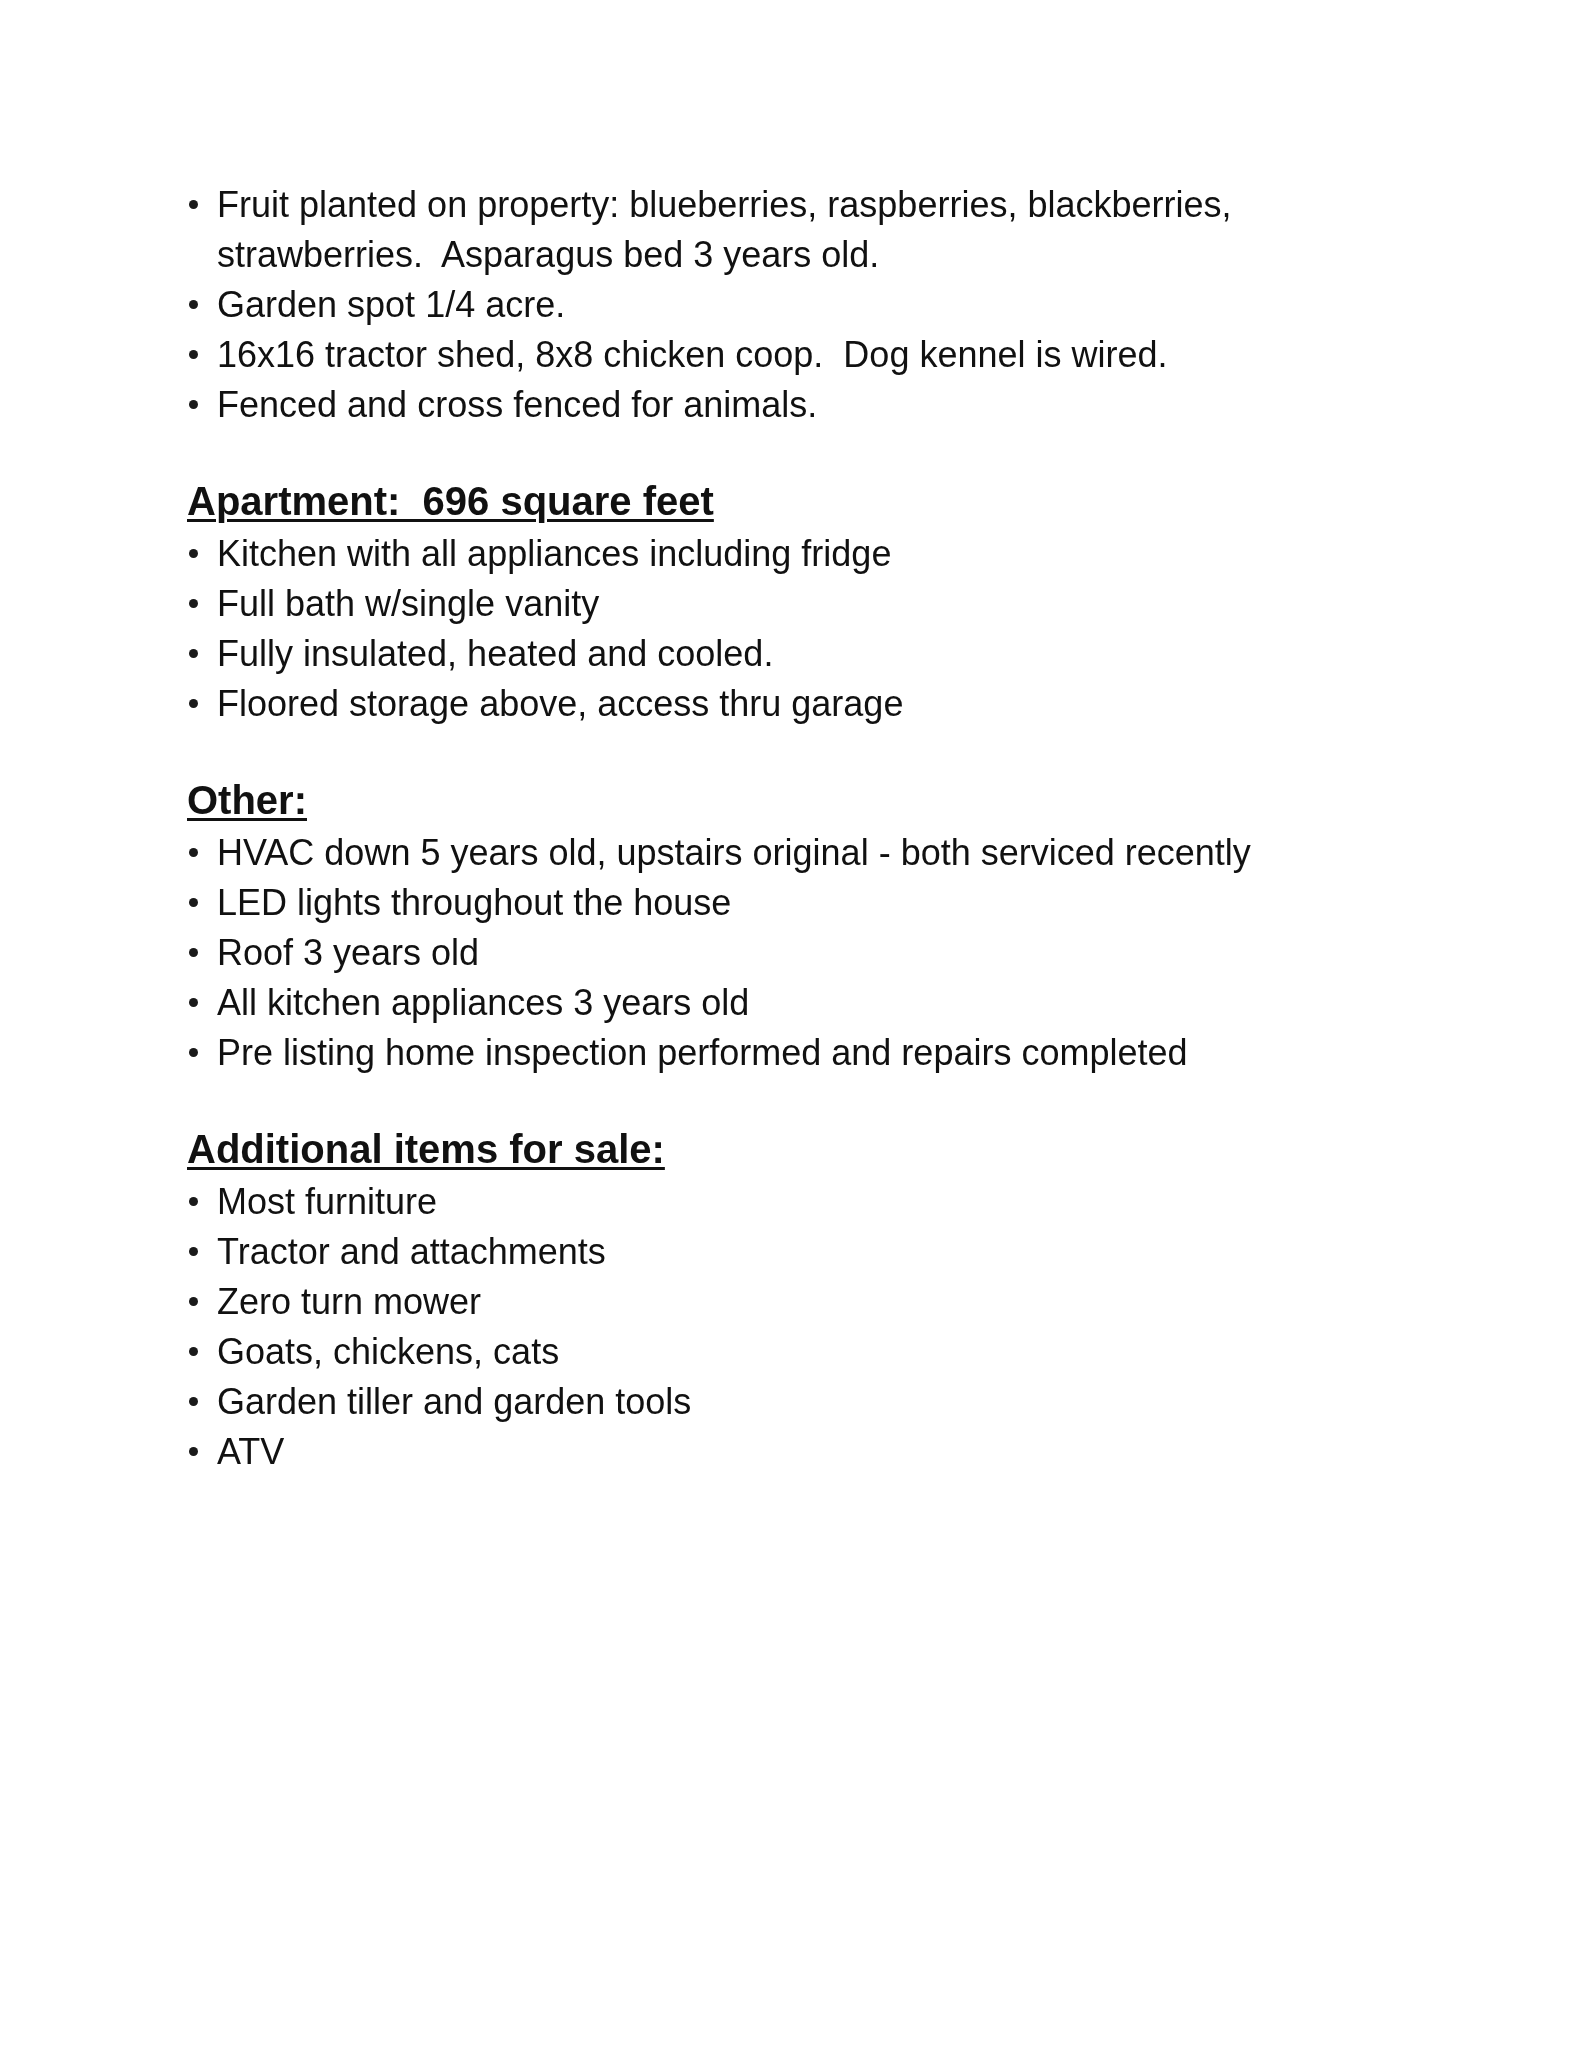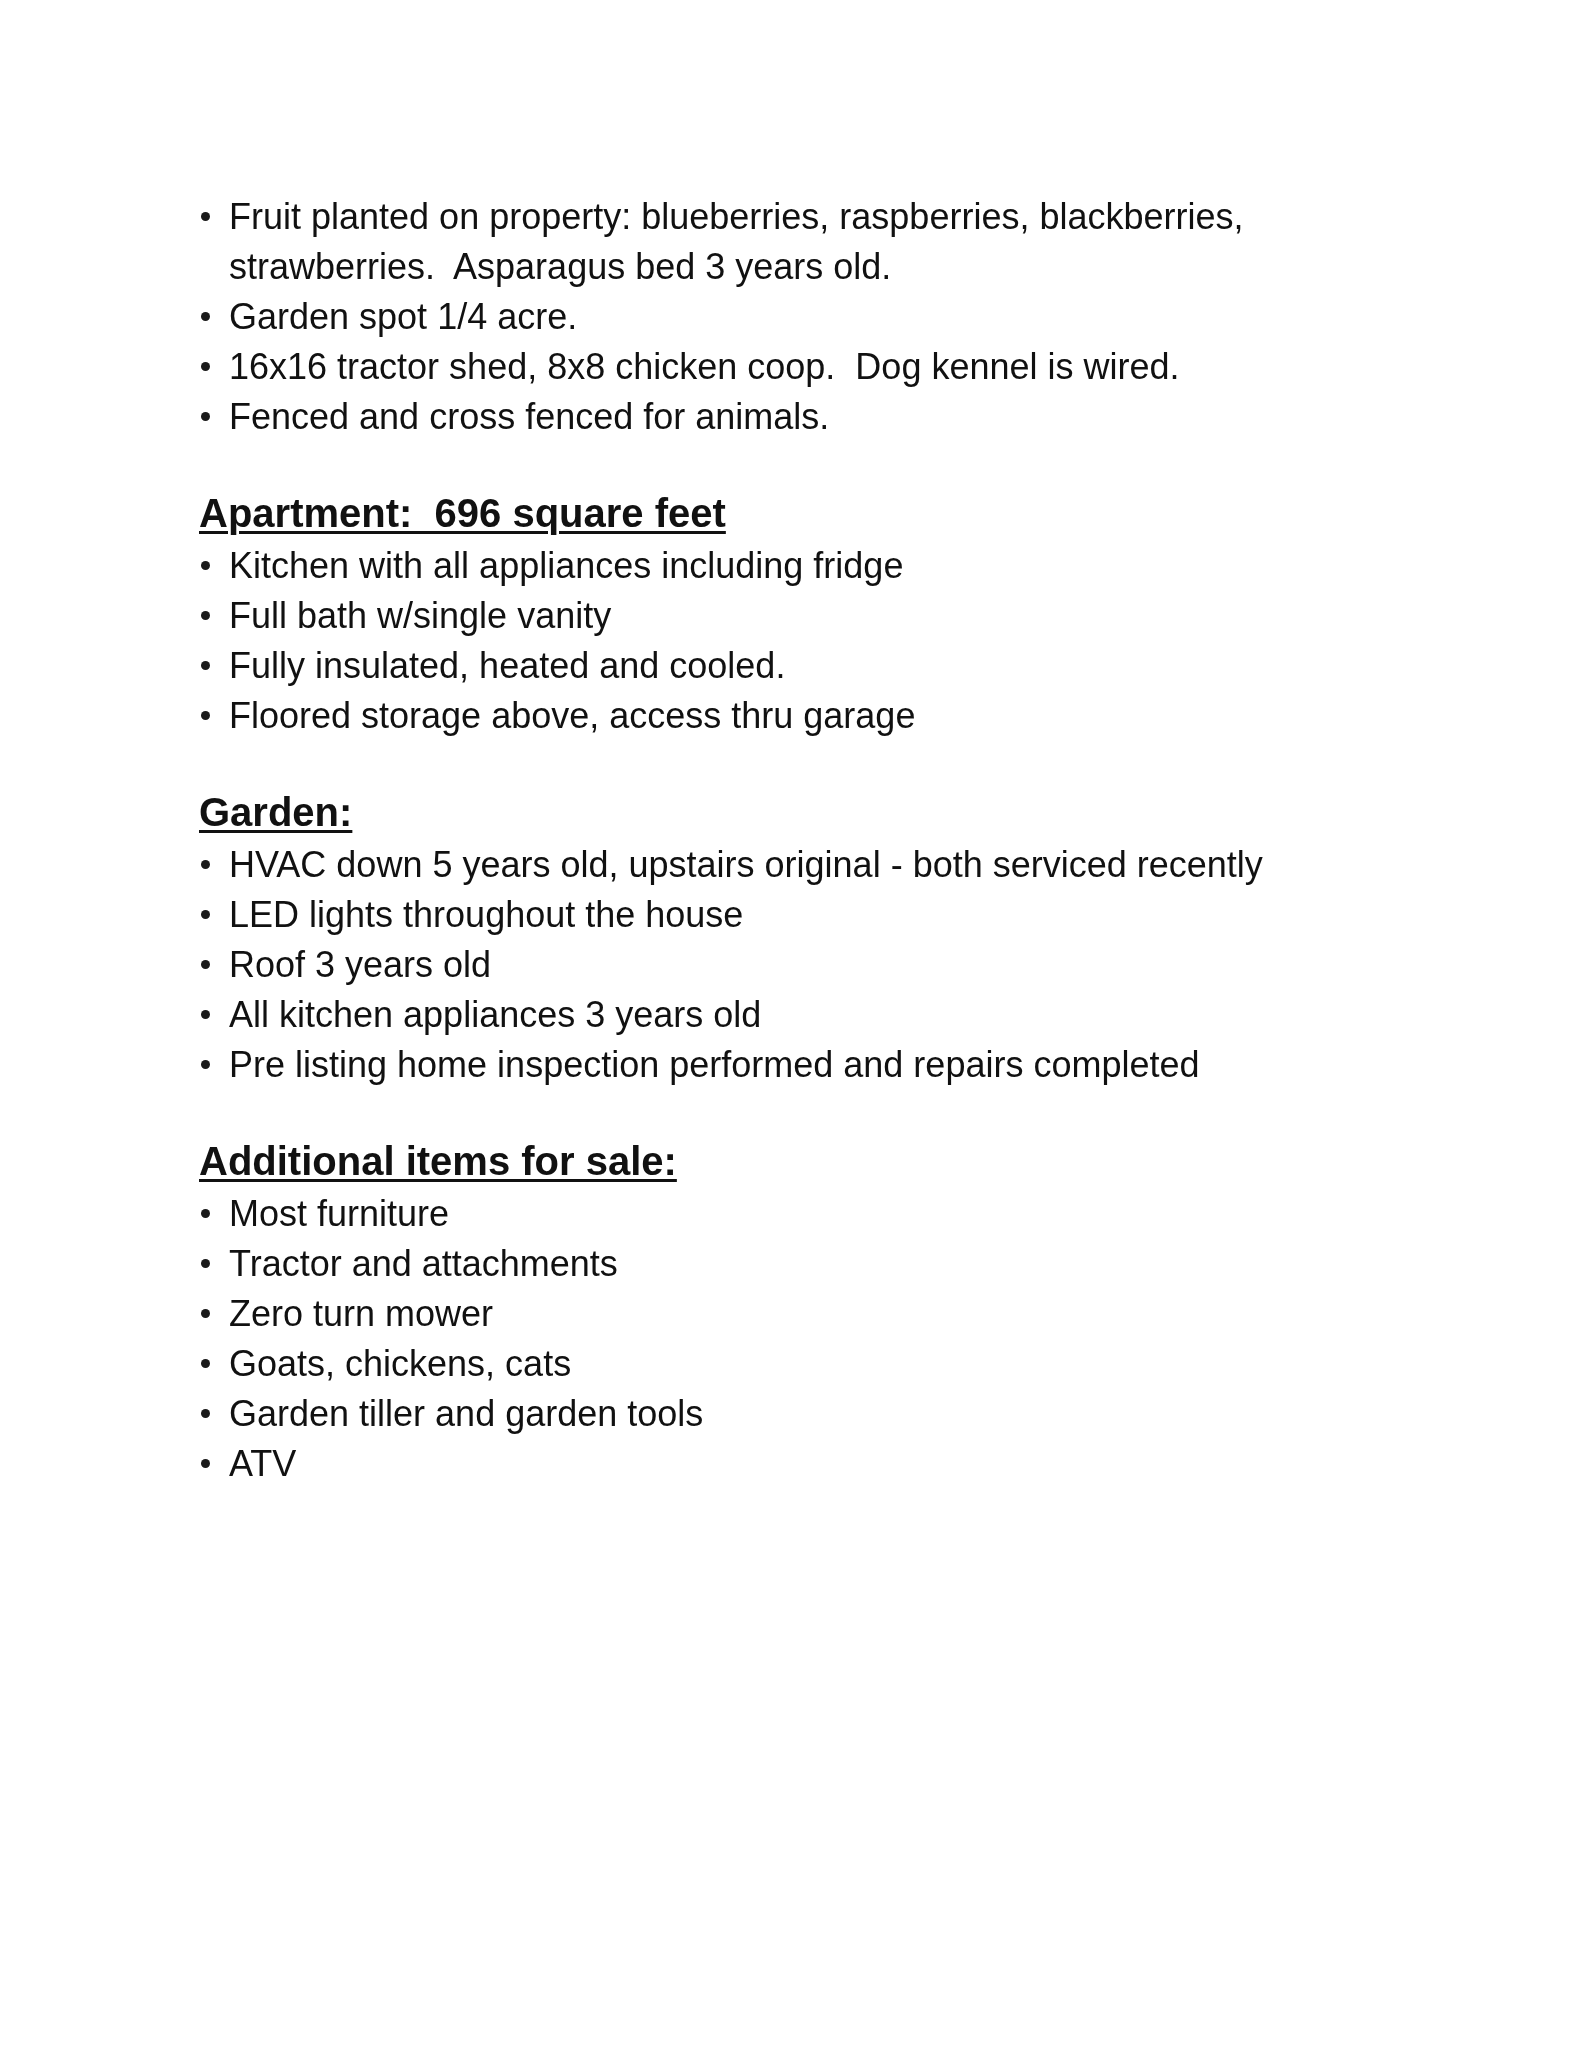--- a/index.html
+++ b/index.html
@@ -21,21 +21,21 @@
   .doc-content {
     position: absolute;
     left: 187px;
     top: 180px;
     width: 1190px;
     color: #111111;
     font-size: 36px;
     line-height: 50px;
   }
   .doc-section {
-    margin: 12px;
+    margin: 0;
     padding: 0;
   }
   .section-heading {
     margin: 46px 0 3px 0;
     font-size: 40px;
     font-weight: bold;
     line-height: 50px;
     text-decoration: underline;
     text-decoration-thickness: 3px;
     text-underline-offset: 4px;
@@ -82,21 +82,21 @@
       <section class="doc-section">
         <h2 class="section-heading">Apartment:  696 square feet</h2>
         <ul class="bullet-list">
           <li><span class="bullet-dot"></span><span>Kitchen with all appliances including fridge</span></li>
           <li><span class="bullet-dot"></span><span>Full bath w/single vanity</span></li>
           <li><span class="bullet-dot"></span><span>Fully insulated, heated and cooled.</span></li>
           <li><span class="bullet-dot"></span><span>Floored storage above, access thru garage</span></li>
         </ul>
       </section>
       <section class="doc-section">
-        <h2 class="section-heading">Garden:</h2>
+        <h2 class="section-heading">Other:</h2>
         <ul class="bullet-list">
           <li><span class="bullet-dot"></span><span>HVAC down 5 years old, upstairs original - both serviced recently</span></li>
           <li><span class="bullet-dot"></span><span>LED lights throughout the house</span></li>
           <li><span class="bullet-dot"></span><span>Roof 3 years old</span></li>
           <li><span class="bullet-dot"></span><span>All kitchen appliances 3 years old</span></li>
           <li><span class="bullet-dot"></span><span>Pre listing home inspection performed and repairs completed</span></li>
         </ul>
       </section>
       <section class="doc-section">
         <h2 class="section-heading">Additional items for sale:</h2>

